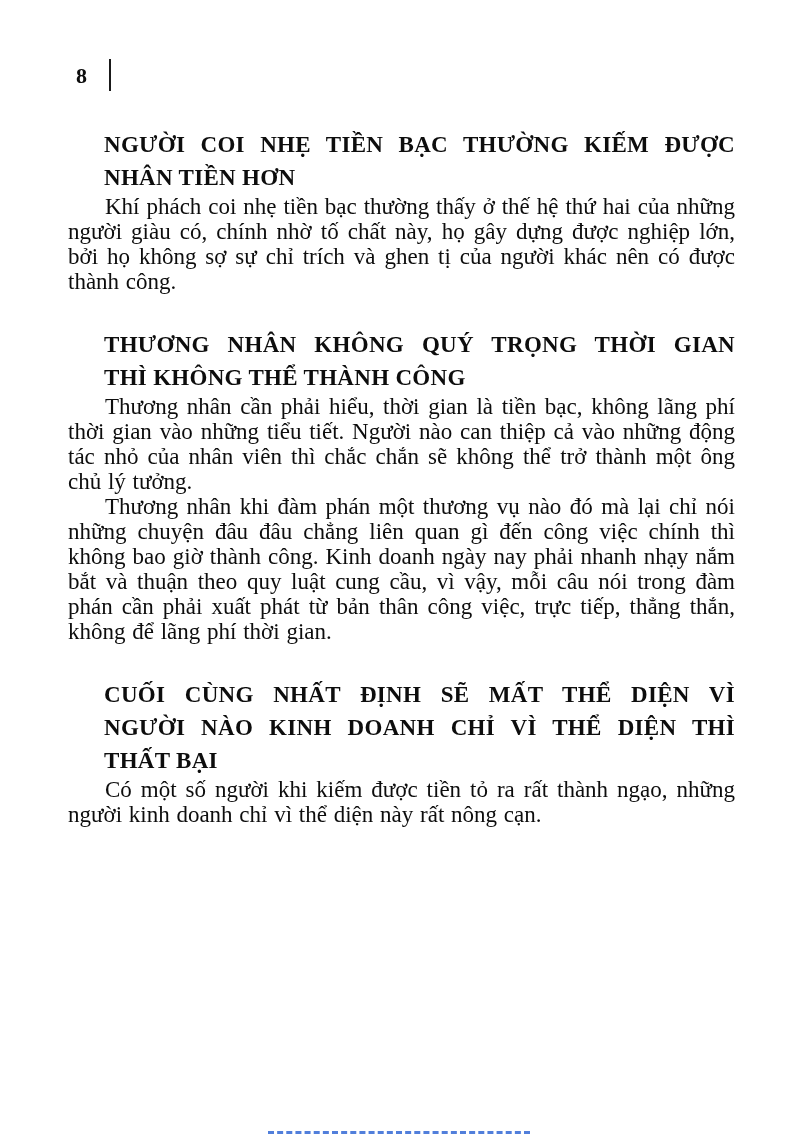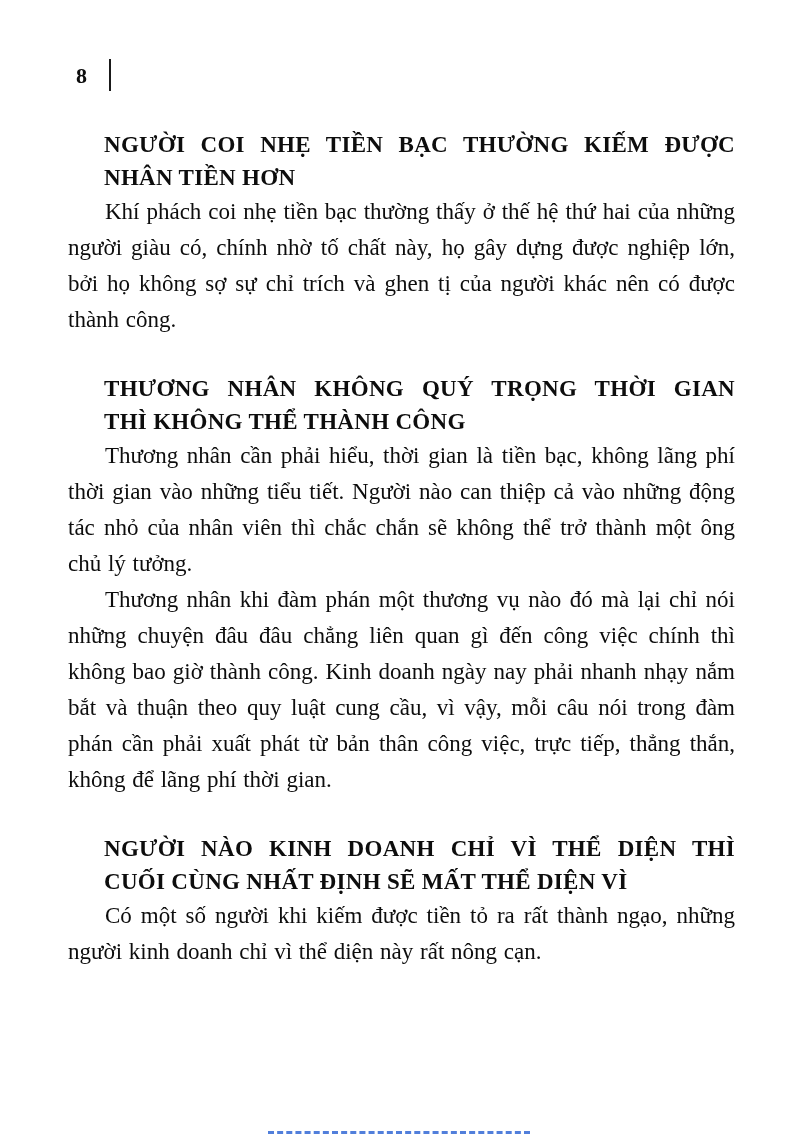--- a/index.html
+++ b/index.html
@@ -49,21 +49,21 @@
     font-size: 23px;
     line-height: 33px;
     letter-spacing: 0.3px;
   }
   .section:first-of-type .heading { margin-top: 3px; }
   .hline { text-align: justify; }
   .hline:not(:last-child) { text-align-last: justify; }
   .par {
     margin: 0;
     font-size: 23px;
-    line-height: 36px;
+    line-height: 25px;
     text-align: justify;
     text-indent: 37px;
     word-spacing: 1px;
   }
   .scan-dashes {
     position: absolute;
     left: 268px;
     bottom: 3px;
     width: 262px;
     height: 0;
@@ -94,22 +94,23 @@
       <div class="heading">
         <div class="hline">THƯƠNG NHÂN KHÔNG QUÝ TRỌNG THỜI GIAN</div>
         <div class="hline">THÌ KHÔNG THỂ THÀNH CÔNG</div>
       </div>
       <p class="par">Thương nhân cần phải hiểu, thời gian là tiền bạc, không lãng phí thời gian vào những tiểu tiết. Người nào can thiệp cả vào những động tác nhỏ của nhân viên thì chắc chắn sẽ không thể trở thành một ông chủ lý tưởng.</p>
       <p class="par">Thương nhân khi đàm phán một thương vụ nào đó mà lại chỉ nói những chuyện đâu đâu chẳng liên quan gì đến công việc chính thì không bao giờ thành công. Kinh doanh ngày nay phải nhanh nhạy nắm bắt và thuận theo quy luật cung cầu, vì vậy, mỗi câu nói trong đàm phán cần phải xuất phát từ bản thân công việc, trực tiếp, thẳng thắn, không để lãng phí thời gian.</p>
     </section>
 
     <section class="section">
       <div class="heading">
+        <div class="hline">CUỐI CÙNG NHẤT ĐỊNH SẼ MẤT THỂ DIỆN VÌ</div>
         <div class="hline">NGƯỜI NÀO KINH DOANH CHỈ VÌ THỂ DIỆN THÌ</div>
-        <div class="hline">CUỐI CÙNG NHẤT ĐỊNH SẼ MẤT THỂ DIỆN VÌ</div>
+        <div class="hline">THẤT BẠI</div>
       </div>
       <p class="par">Có một số người khi kiếm được tiền tỏ ra rất thành ngạo, những người kinh doanh chỉ vì thể diện này rất nông cạn.</p>
     </section>
 
   </div>
 
   <div class="scan-dashes"></div>
 </div>
 
 </body></html>

